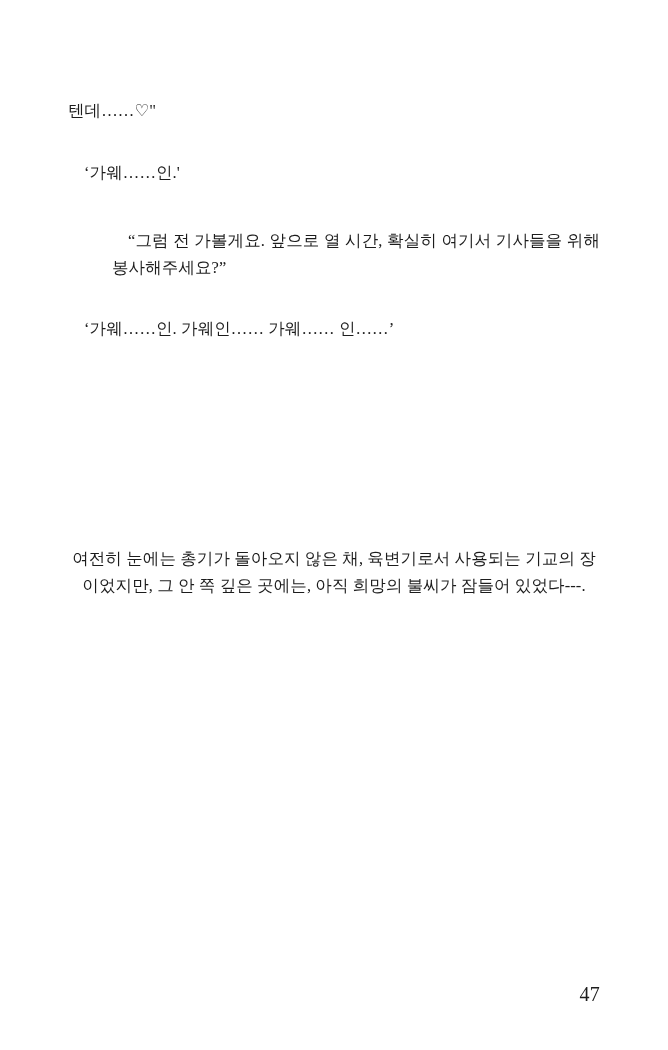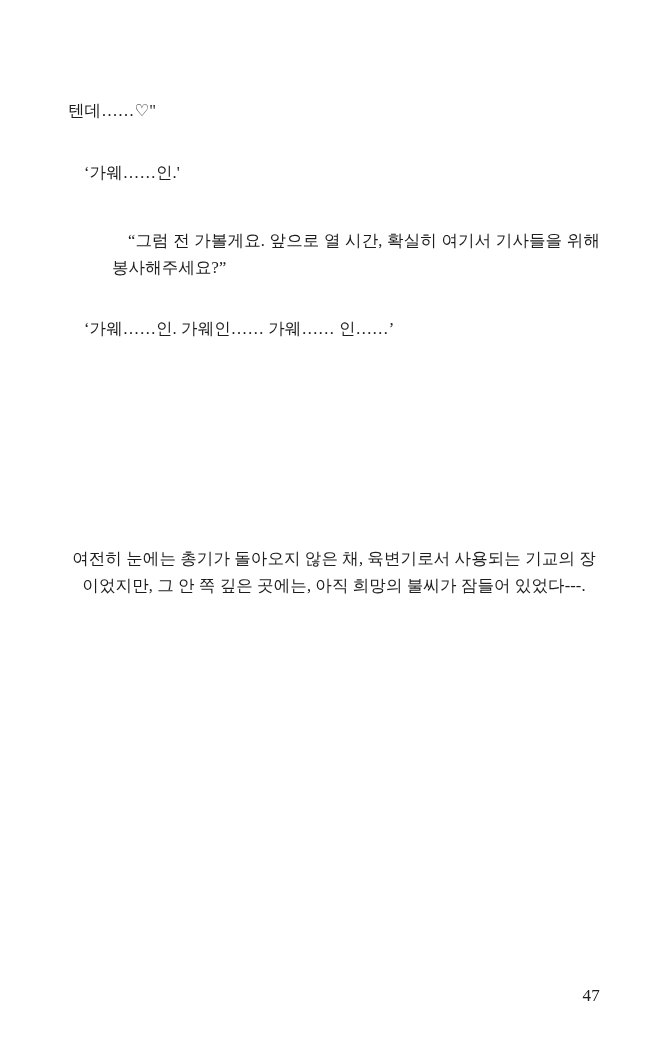--- a/index.html
+++ b/index.html
@@ -48,21 +48,21 @@
   .l1  { top: 98px; }
   .l2  { top: 160px; font-family: Liberation Serif, serif; }
   .l3  { top: 228px; }
   .l4  { top: 316px; }
   .l5  { top: 500px; margin-top: 46px; }
 
   .page-number {
     position: absolute;
     right: 68px;
     bottom: 44px;
-    font-size: 17px;
+    font-size: 20px;
     color: #1c1c1c;
     letter-spacing: 0.3px;
     margin-left: 8px;
   }
 </style>
 </head>
 <body>
 
 <div class="page">
 

